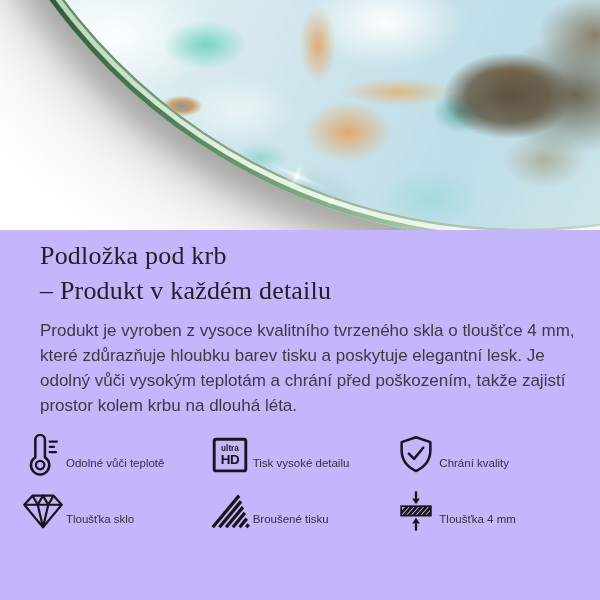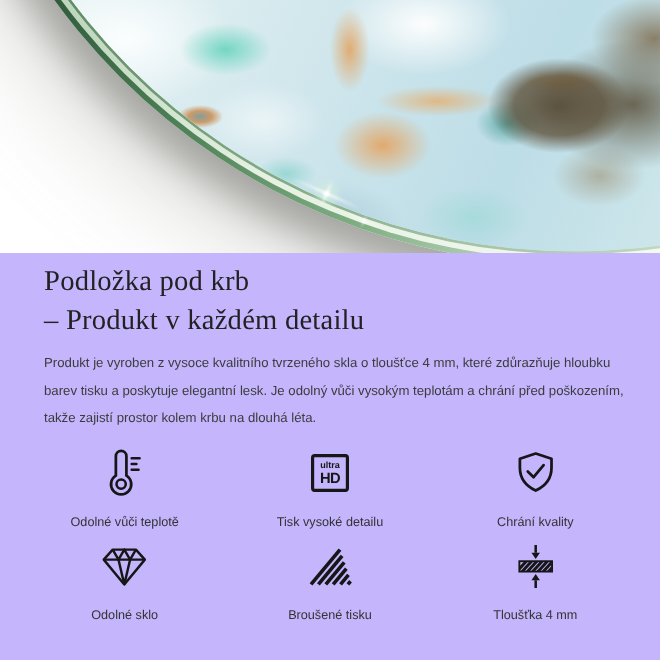--- a/index.html
+++ b/index.html
@@ -57,27 +57,27 @@
   
   .content{padding:0 30px 0 40px;}
   h1{
     margin:8px 0 0;
     font-family:"Liberation Serif","DejaVu Serif",serif;
     font-weight:400;font-size:26px;line-height:35px;color:#222;
     letter-spacing:0.2px;
   }
   .desc{
     margin:10px 0 0;width:540px;
-    font-size:12px;line-height:25px;color:#3c3c3c;
+    font-size:17px;line-height:25px;color:#3c3c3c;
   }
   .features{
     display:grid;grid-template-columns:1fr 1fr 1fr;row-gap:10px;
     margin:14px -10px 0 -20px;
   }
-  .feature{display:flex;flex-direction:column;align-items:center;}
+  .feature{display:flex;flex-direction:row;align-items:center;}
   .ficon{display:block;height:46px;}
   .ficon svg{display:block;width:46px;height:46px;}
   .flabel{margin-top:15px;font-size:11.5px;color:#333;line-height:14px;}
 </style>
 </head>
 <body>
 
 <div class="page">
 
   <section class="hero">
@@ -163,21 +163,21 @@
 
       <div class="feature">
         <span class="ficon">
           <svg viewBox="0 0 48 48" fill="none" stroke="#161616" stroke-width="2.3" stroke-linejoin="round">
             <path d="M13,8 L35,8 L43.5,17.5 L24,41 L4.5,17.5 Z"></path>
             <path d="M4.5,17.5 H43.5"></path>
             <path d="M13,8 L18.5,17.5 L24,8 L29.5,17.5 L35,8"></path>
             <path d="M18.5,17.5 L24,41 M29.5,17.5 L24,41"></path>
           </svg>
         </span>
-        <span class="flabel">Odolné sklo</span>
+        <span class="flabel">Tloušťka sklo</span>
       </div>
 
       <div class="feature">
         <span class="ficon">
           <svg viewBox="0 0 48 48" fill="none" stroke="#161616" stroke-width="3.4">
             <path d="M6,41 L33.5,8"></path>
             <path d="M13,41 L35.5,14"></path>
             <path d="M20,41 L37.5,20"></path>
             <path d="M27,41 L39.5,26"></path>
             <path d="M34,41 L41.5,32"></path>

